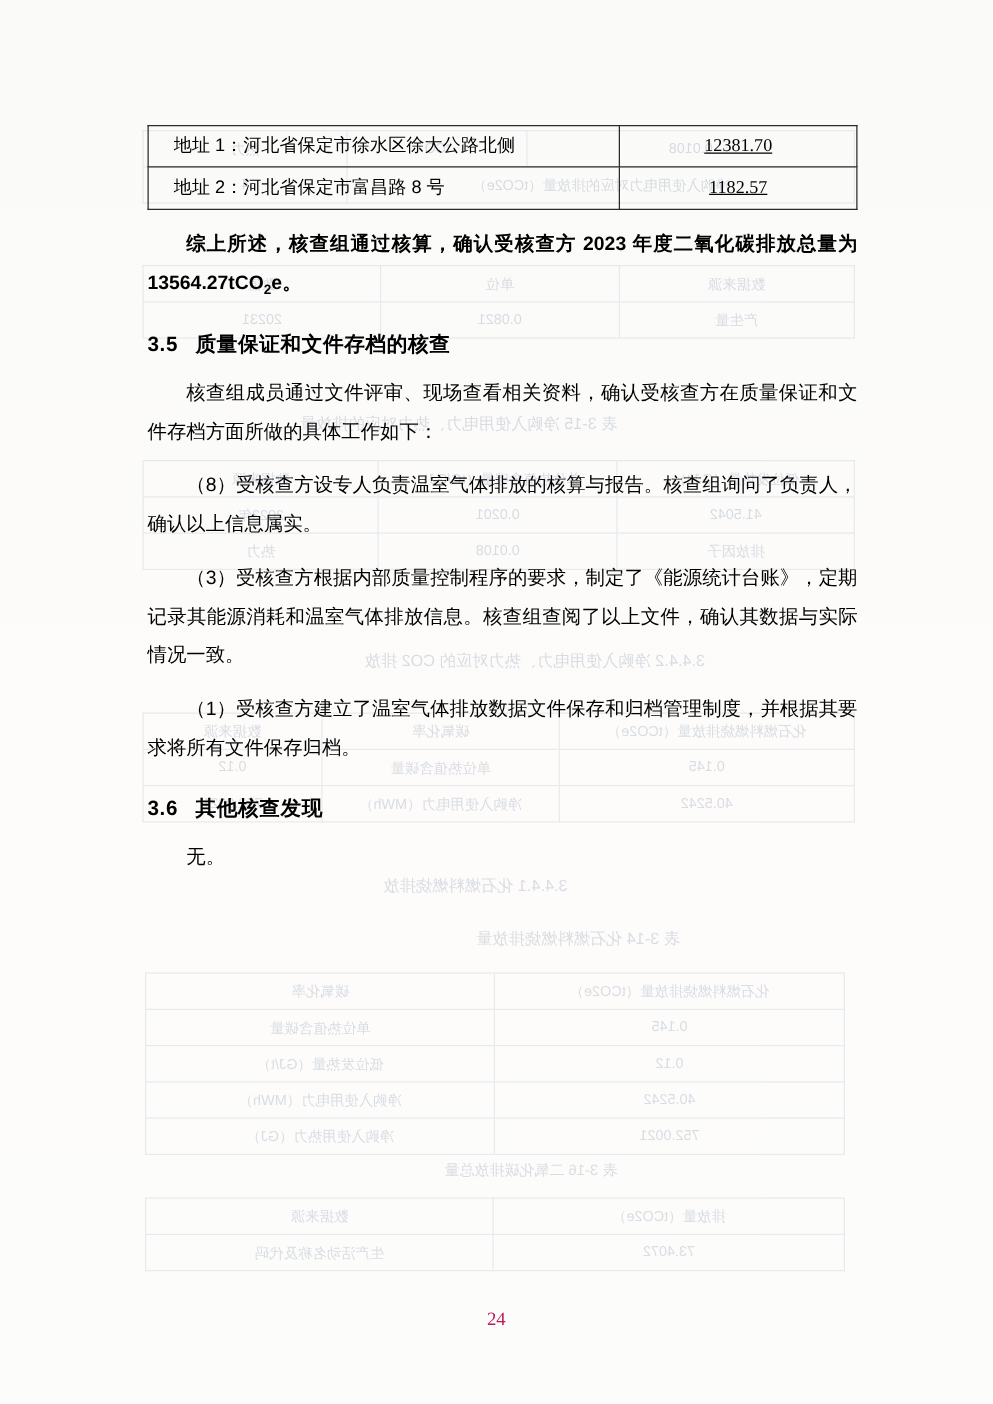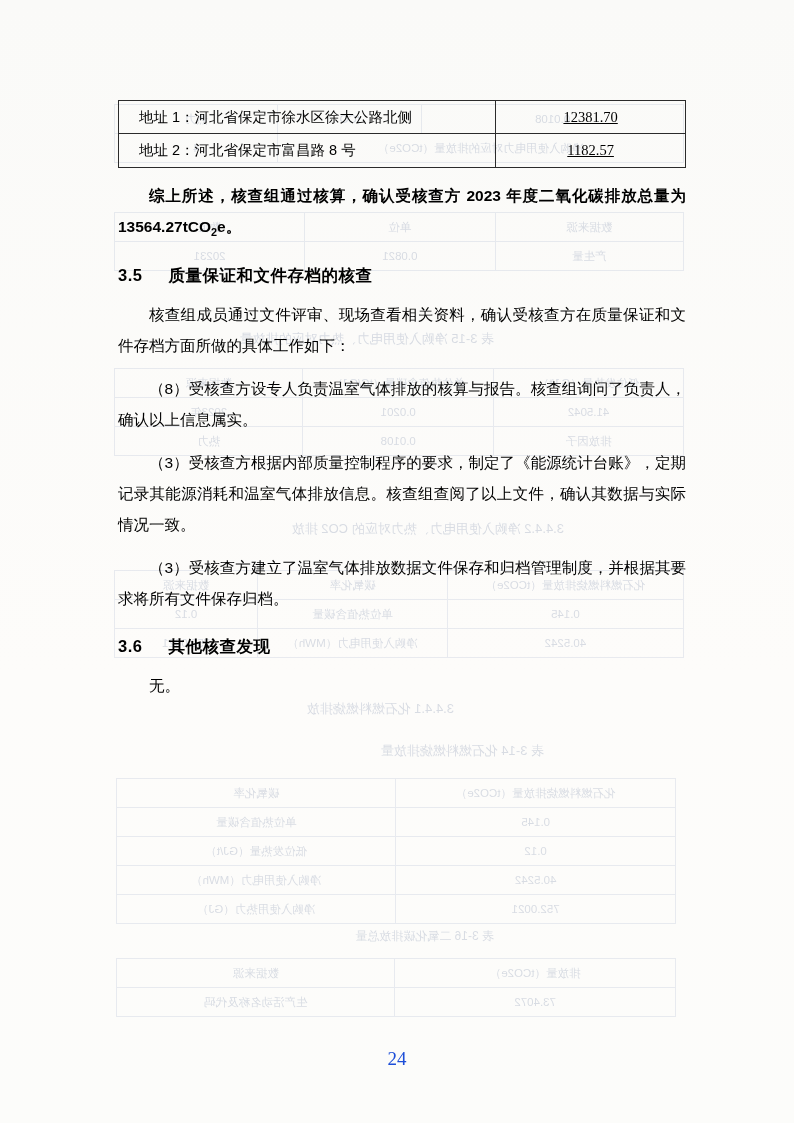--- a/index.html
+++ b/index.html
@@ -106,31 +106,31 @@
   .b { font-weight: bold; }
   sub { font-size: 0.7em; }
 
   h2.heading {
     font-size: 16.5px;
     font-weight: bold;
     margin: 22px 0 4px 0;
     font-family: "Liberation Sans", "DejaVu Sans", sans-serif;
     letter-spacing: 0.5px;
   }
-  h2.heading .num { margin-right: 26px; }
+  h2.heading .num { margin-right: 14px; }
 
   .pagenum {
     position: absolute;
     left: 0;
     top: 1048px;
     width: 794px;
     text-align: center;
-    font-size: 19px;
+    font-size: 15px;
     font-family: "Liberation Serif", serif;
-    color: #1d4ed8;
+    color: #be185d;
   }
 </style>
 </head>
 <body>
 
 <div class="page">
   <div class="scan-tint"></div>
 
   <div class="bleed">
 
@@ -267,21 +267,21 @@
     </tbody>
       </table>
 
     <p class="body"><span class="b">综上所述，核查组通过核算，确认受核查方 2023 年度二氧化碳排放总量为 </span><span class="b">13564.27tCO</span><sub class="b">2</sub><span class="b">e。</span></p>
 
     <h2 class="heading"><span class="num">3.5</span><span>质量保证和文件存档的核查</span></h2>
 
     <p class="body">核查组成员通过文件评审、现场查看相关资料，确认受核查方在质量保证和文件存档方面所做的具体工作如下：</p>
     <p class="body">（8）受核查方设专人负责温室气体排放的核算与报告。核查组询问了负责人，确认以上信息属实。</p>
     <p class="body">（3）受核查方根据内部质量控制程序的要求，制定了《能源统计台账》，定期记录其能源消耗和温室气体排放信息。核查组查阅了以上文件，确认其数据与实际情况一致。</p>
-    <p class="body">（3）受核查方建立了温室气体排放数据文件保存和归档管理制度，并根据其要求将所有文件保存归档。</p>
+    <p class="body">（1）受核查方建立了温室气体排放数据文件保存和归档管理制度，并根据其要求将所有文件保存归档。</p>
 
     <h2 class="heading"><span class="num">3.6</span><span>其他核查发现</span></h2>
 
     <p class="body">无。</p>
 
   </div>
 
   <div class="pagenum">24</div>
 </div>
 

